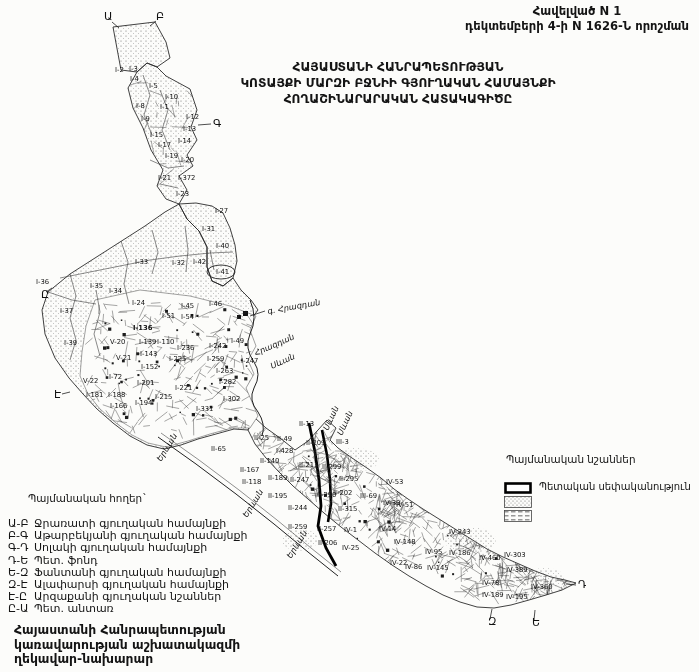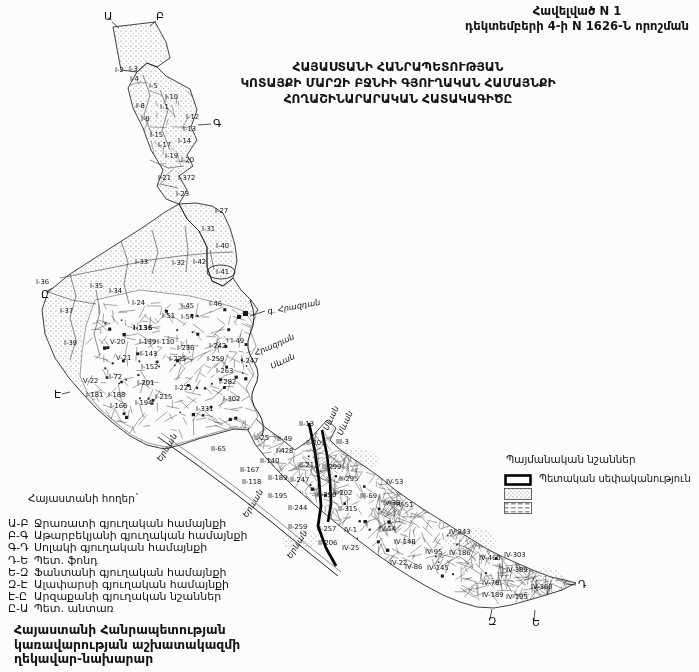--- a/index.html
+++ b/index.html
@@ -6,21 +6,21 @@
   #page{position:relative;width:699px;height:672px;background:#fcfcfa;overflow:hidden;
         font-family:"DejaVu Sans",sans-serif;color:#141414;}
   #map-svg{position:absolute;left:0;top:0;z-index:1;}
   .txt{position:absolute;z-index:2;}
   .appendix{left:439px;top:4px;width:276px;text-align:center;font-weight:bold;
             font-size:11.6px;line-height:15px;}
   .main-title{left:212px;top:59px;width:372px;text-align:center;font-weight:bold;
               font-size:12.2px;line-height:16px;}
   .legend{left:490px;top:453px;width:208px;}
   .legend-title{margin-left:16px;font-size:10.4px;}
-  .legend-items{margin-top:8px;}
+  .legend-items{margin-top:16px;}
   .legend-row{display:flex;align-items:flex-start;gap:7px;margin-bottom:1px;margin-left:14px;}
   .legend-row .lab{font-size:10px;line-height:11.5px;width:160px;}
   .sw{flex:0 0 auto;margin-top:1px;}
   .adjacent{left:8px;top:492px;width:250px;}
   .adjacent-title{margin-left:20px;font-size:10.4px;margin-bottom:14px;}
   .adj-row{display:flex;font-size:11px;line-height:12.2px;}
   .adj-row .code{width:26px;flex:0 0 auto;}
   .footer-left{left:14px;top:623px;font-weight:bold;font-size:12.4px;line-height:14.6px;}
   .signature{left:583px;top:682px;font-weight:bold;font-size:12.6px;}
 </style>
@@ -1525,21 +1525,21 @@
       </div>
       <div class="legend-row">
         <svg class="sw" width="28" height="12">
           <rect x="0.5" y="0.5" width="27" height="11" fill="url(#swdash)" stroke="#444" stroke-width="0.8"></rect>
         </svg>
       </div>
     </div>
   </div>
 
   <div class="txt adjacent">
-    <div class="adjacent-title">Հայաստանի հողեր`</div>
+    <div class="adjacent-title">Պայմանական հողեր`</div>
     <div class="adj-row">
       <span class="code">Ա-Բ</span>
       <span>Ջրառատի գյուղական համայնքի</span>
       </div>
     <div class="adj-row">
       <span class="code">Բ-Գ</span>
       <span>Աթարբեկյանի գյուղական համայնքի</span>
       </div>
     <div class="adj-row">
       <span class="code">Գ-Դ</span>

